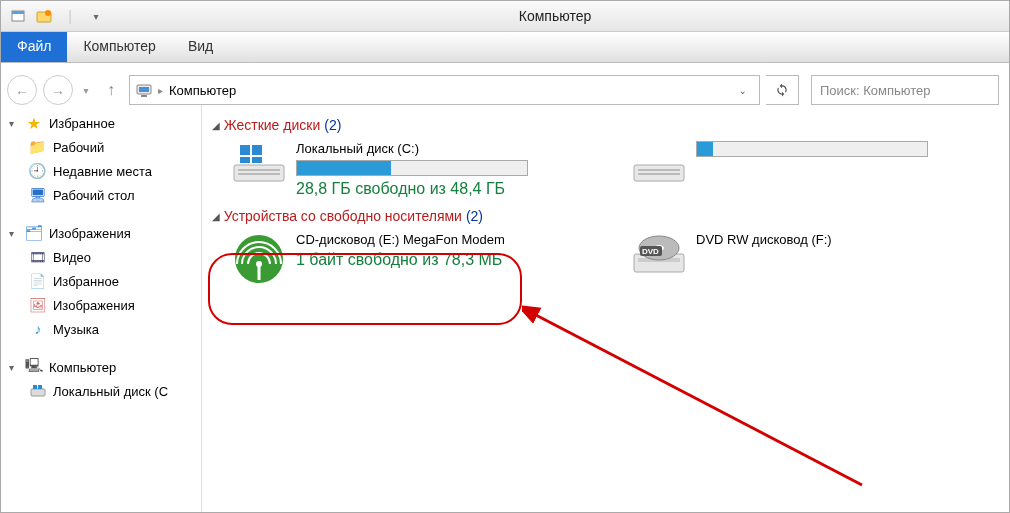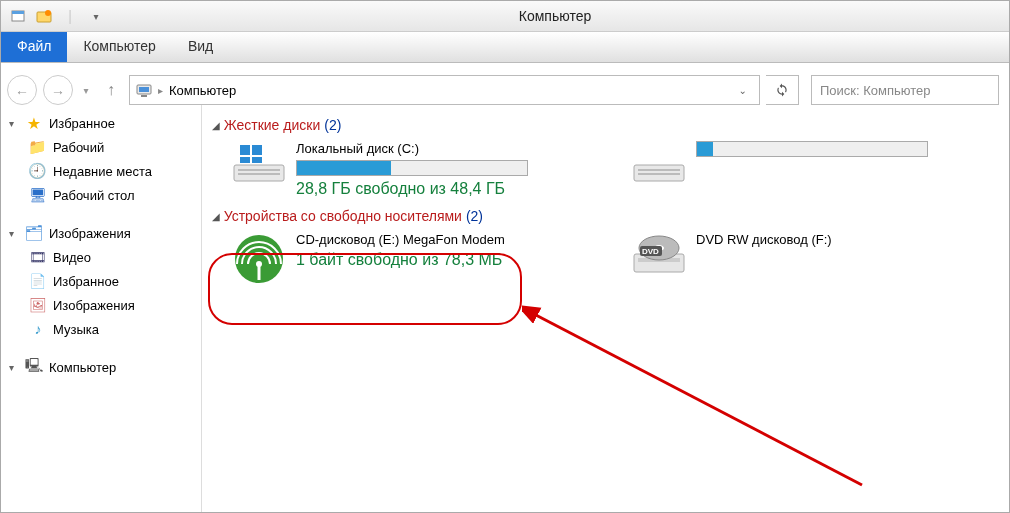--- a/index.html
+++ b/index.html
@@ -170,20 +170,30 @@
           <span>Музыка</span>
         </div>
       </div>
 
       <div class="tree-group">
         <div class="tree-item has-children">
           <span class="tree-toggle">▾</span>
           <span class="tree-icon ic-computer">🖳</span>
           <span>Компьютер</span>
         </div>
+        <div class="tree-item child">
+          <span class="tree-icon ic-disk">
+            <svg width="16" height="16">
+                <rect x="1" y="6" width="14" height="7" rx="1" fill="#dcdcdc" stroke="#999"></rect>
+                <rect x="3" y="2" width="4" height="4" fill="#2a8ad4"></rect>
+                <rect x="8" y="2" width="4" height="4" fill="#2a8ad4"></rect>
+              </svg>
+          </span>
+          <span>Локальный диск (C</span>
+        </div>
       </div>
     </div>
 
     <div class="content">
       <div class="section-head">
         <span class="section-toggle">◢</span>
         <span class="section-title">Жесткие диски</span>
         <span class="section-count">(2)</span>
       </div>
       <div class="drives-row">

